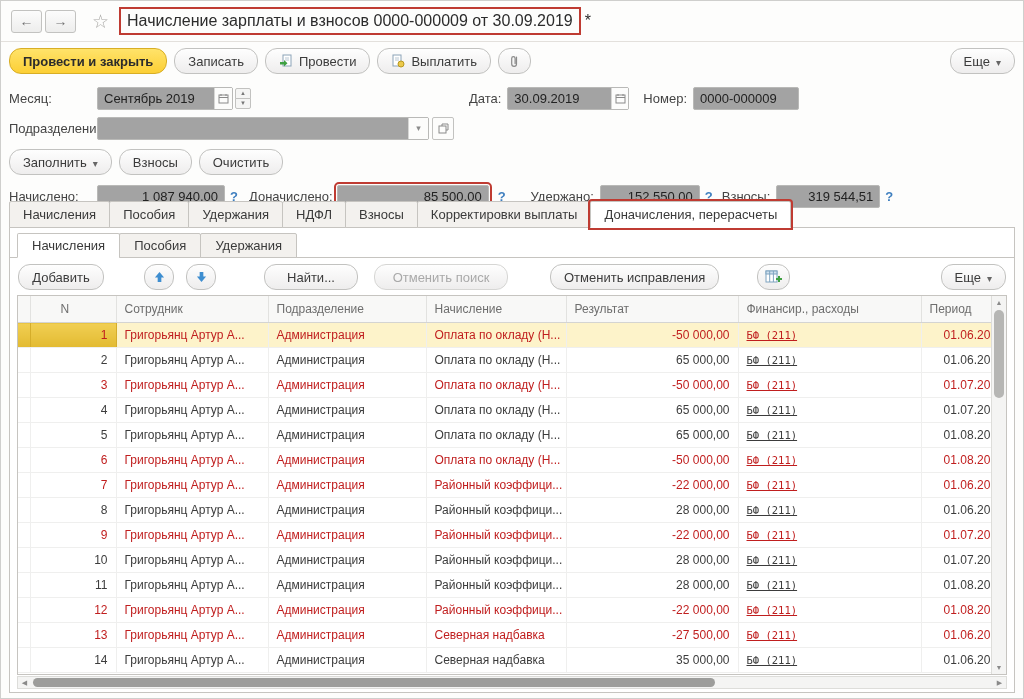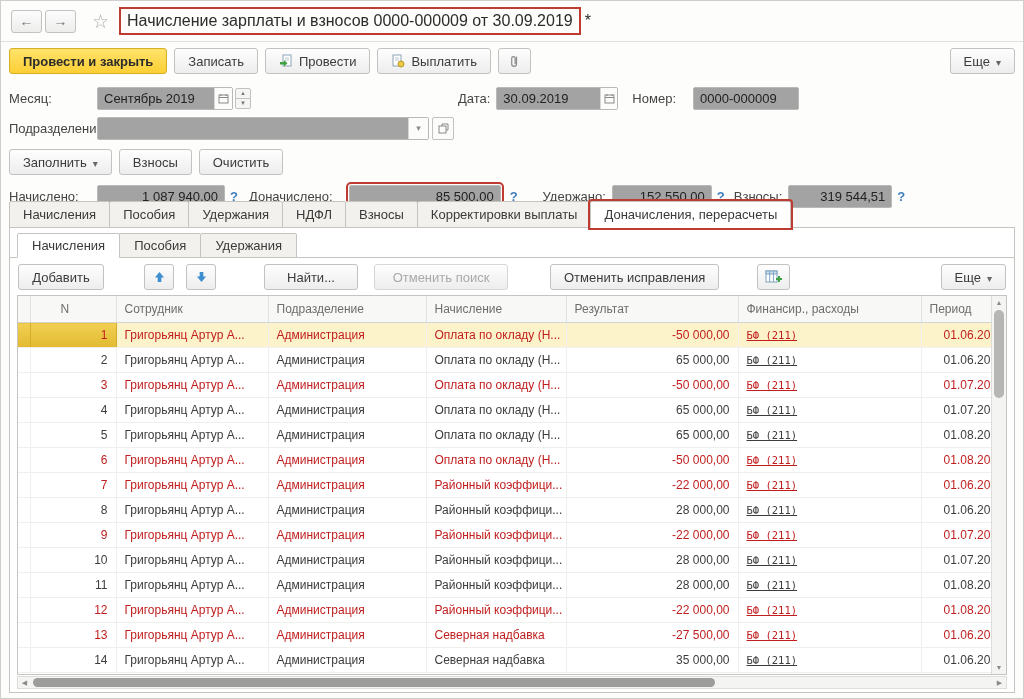--- a/index.html
+++ b/index.html
@@ -16,21 +16,21 @@
   .navbtn + .navbtn { margin-left: 3px; }
   .i-back::before { content: "←"; }
   .i-fwd::before { content: "→"; }
   .star { margin: 0 12px 0 16px; color: #a9a8a5; font-size: 19px; cursor: pointer; }
   .star::before { content: "☆"; }
   .title-wrap { outline: 2px solid #bf3b32; outline-offset: 0px; padding: 3px 6px; display: inline-block; }
   .title { font-size: 16px; color: #2c2c2c; white-space: nowrap; }
   .modified { font-size: 16px; margin-left: 6px; color: #2c2c2c; }
   
   .cmdbar { height: 38px; display: flex; align-items: center; padding: 0 8px; }
-  .btn { background: linear-gradient(#fefefe,#eeeded); border: 1px solid #c2c2c0; border-radius: 3px; padding: 4px 13px; font-size: 13px; font-family: inherit; color: #3b3b3b; cursor: pointer; display: inline-flex; align-items: center; gap: 6px; height: 26px; white-space: nowrap; }
+  .btn { background: linear-gradient(#fefefe,#eeeded); border: 1px solid #c2c2c0; border-radius: 12px; padding: 4px 13px; font-size: 13px; font-family: inherit; color: #3b3b3b; cursor: pointer; display: inline-flex; align-items: center; gap: 6px; height: 26px; white-space: nowrap; }
   .btn.disabled { color: #a9a9a9; border-color: #d6d6d4; cursor: default; }
   .btn-yellow { background: linear-gradient(#ffe36a,#fccf35); border: 1px solid #d8ae25; font-weight: bold; color: #2b2b2b; }
   .btn .chev::after { content: "▾"; font-size: 10px; color: #666; }
   .sp { flex: 1; }
   .mr6 { margin-right: 7px; }
   
   .frow { display: flex; align-items: center; padding: 0 8px; margin-top: 6px; height: 24px; font-size: 13px; }
   .lbl { color: #444; }
   .fld { display: flex; align-items: stretch; border: 1px solid #b9b9b7; border-radius: 2px; background: #a3a3a3; height: 23px; }
   .fld input { border: none; outline: none; font-family: inherit; font-size: 13px; padding: 0 6px; color: #222; background: transparent; width: 100%; }
@@ -155,21 +155,21 @@
       <input value="30.09.2019" style="">
       <span class="fbtn">
         <svg width="11" height="11" viewBox="0 0 11 11">
             <rect x="1" y="2" width="9" height="8" fill="none" stroke="#8a8a8a"></rect>
             <line x1="1" y1="4.5" x2="10" y2="4.5" stroke="#8a8a8a"></line>
             <line x1="3" y1="1" x2="3" y2="3" stroke="#8a8a8a"></line>
             <line x1="8" y1="1" x2="8" y2="3" stroke="#8a8a8a"></line>
           </svg>
       </span>
     </span>
-    <span class="lbl" style="margin:0 17px 0 14px">Номер:</span>
+    <span class="lbl" style="margin:0 6px 0 14px">Номер:</span>
     <span class="fld" style="width:106px">
       <input value="0000-000009" style="">
     </span>
     <span style="width:216px"></span>
   </div>
 
   <div class="frow">
     <span class="lbl" style="width:88px">Подразделение:</span>
     <span class="fld" style="width:332px">
       <input value="" style="">
@@ -192,21 +192,21 @@
     <button class="btn">Очистить</button>
   </div>
 
   <div class="frow" style="margin-top:9px">
     <span class="lbl" style="width:88px">Начислено:</span>
     <span class="fld" style="width:128px">
       <input class="num" value="1 087 940,00" style="">
     </span>
     <span class="help">?</span>
     <span class="lbl" style="margin-left:6px">Доначислено:</span>
-    <span class="fld annotated-field" style="width:152px;margin-left:16px">
+    <span class="fld annotated-field" style="width:152px;margin-left:4px">
       <input class="num" value="85 500,00" style="">
     </span>
     <span class="help" style="margin-left:9px">?</span>
     <span class="lbl" style="margin-left:20px">Удержано:</span>
     <span class="fld" style="width:100px;margin-left:6px">
       <input class="num" value="152 550,00" style="">
     </span>
     <span class="help">?</span>
     <span class="lbl" style="margin-left:4px">Взносы:</span>
     <span class="fld" style="width:104px;margin-left:6px">

